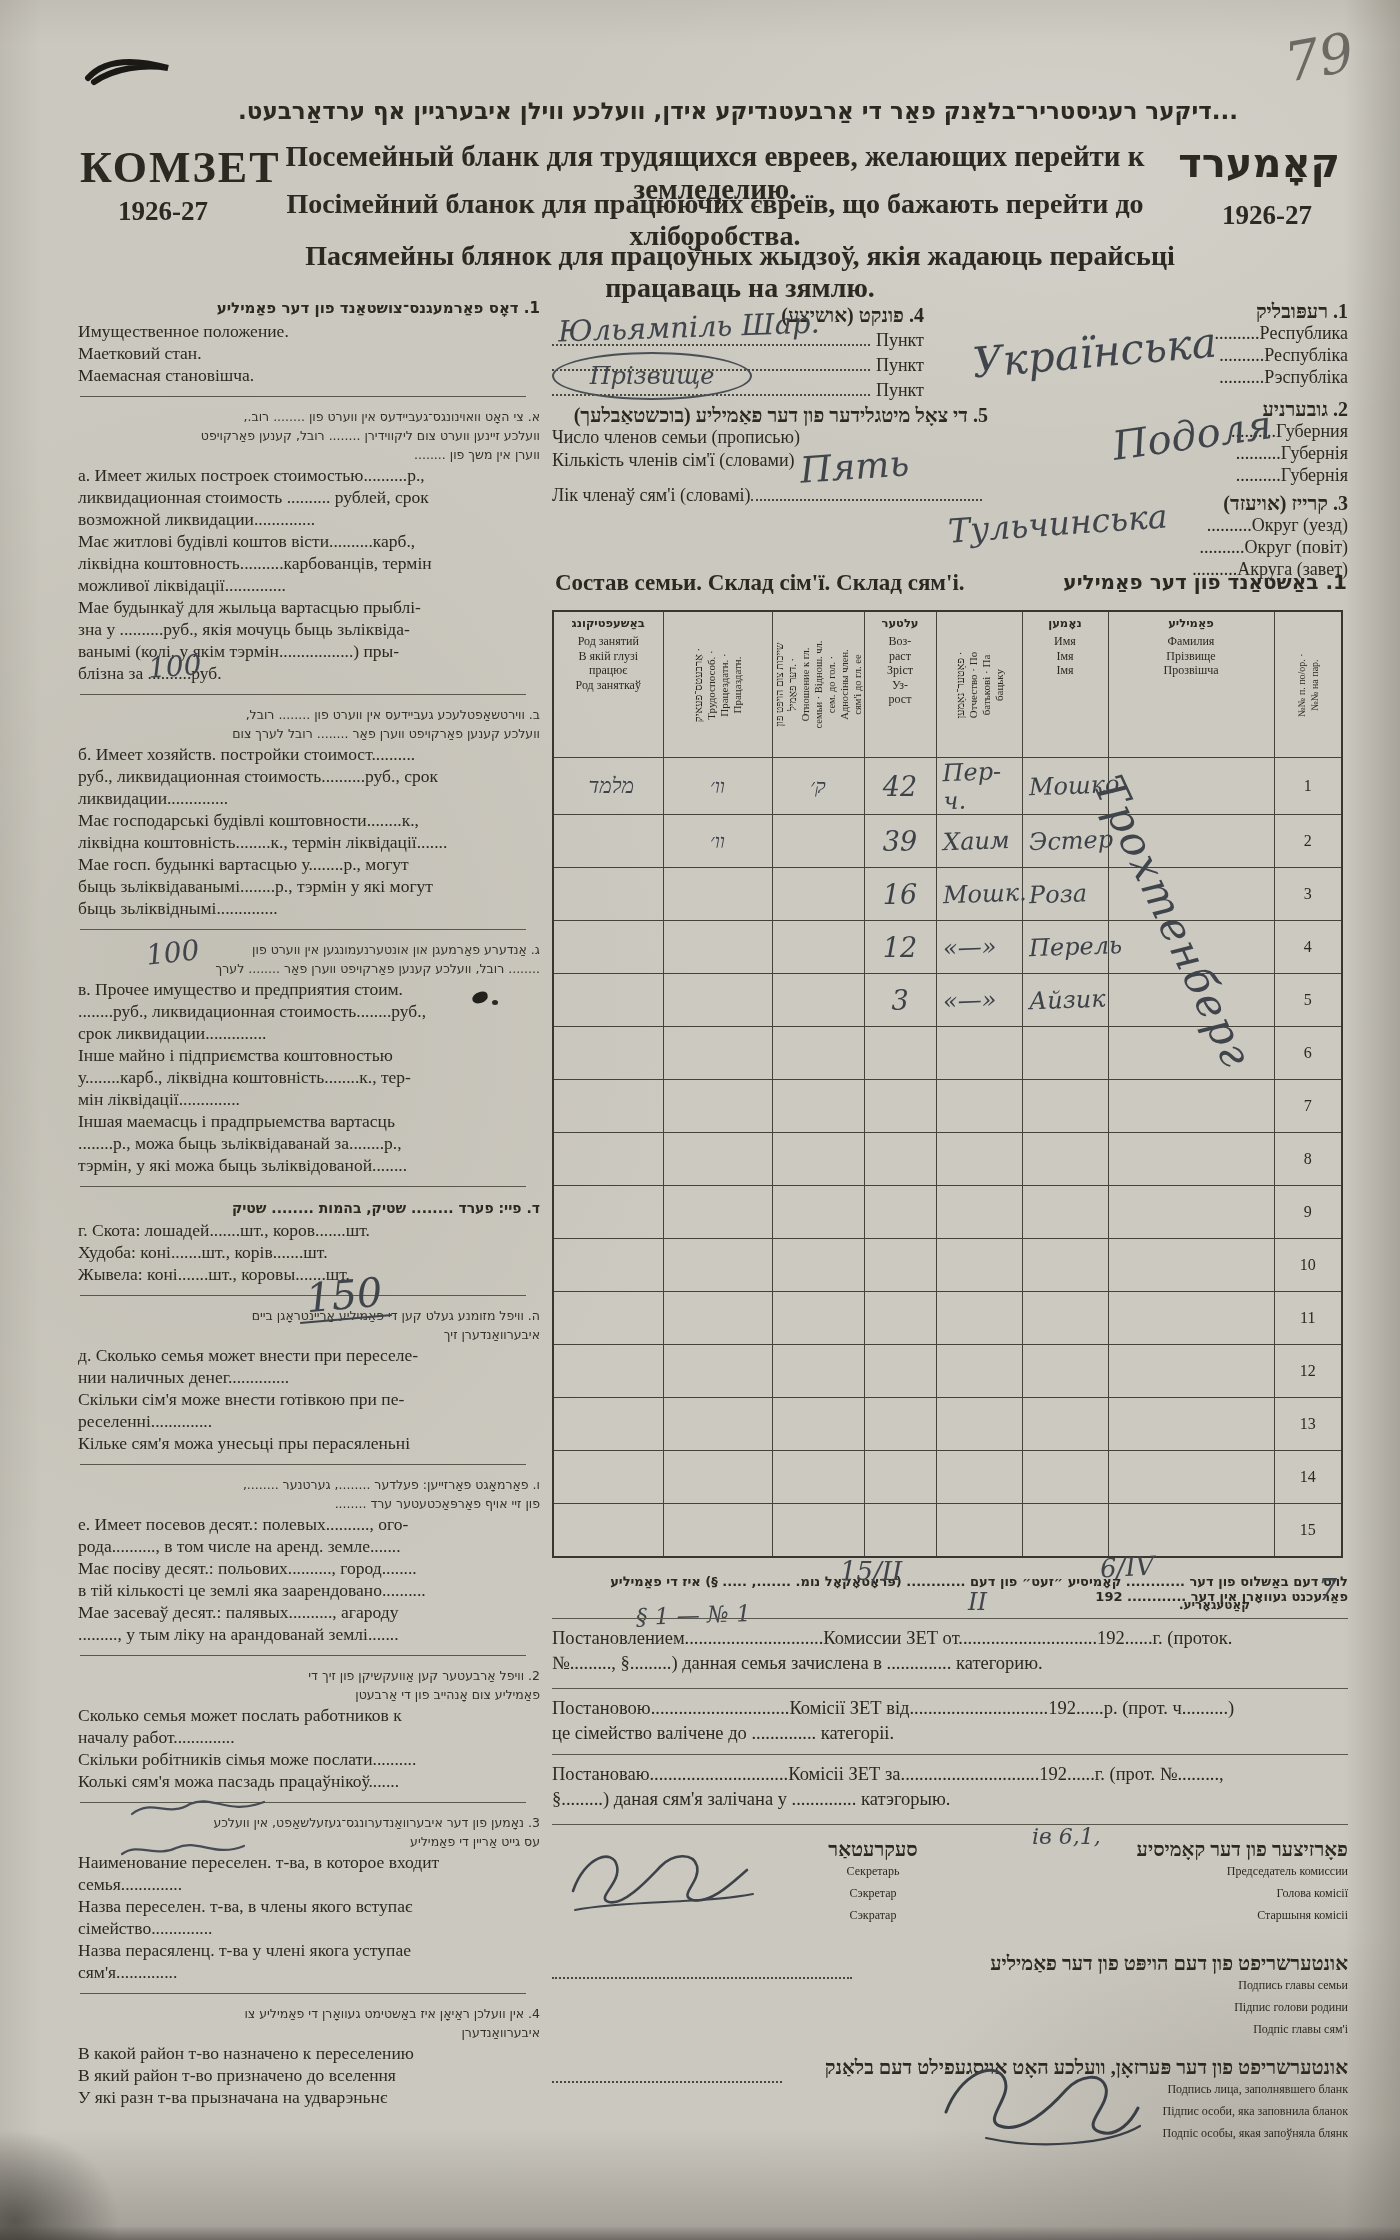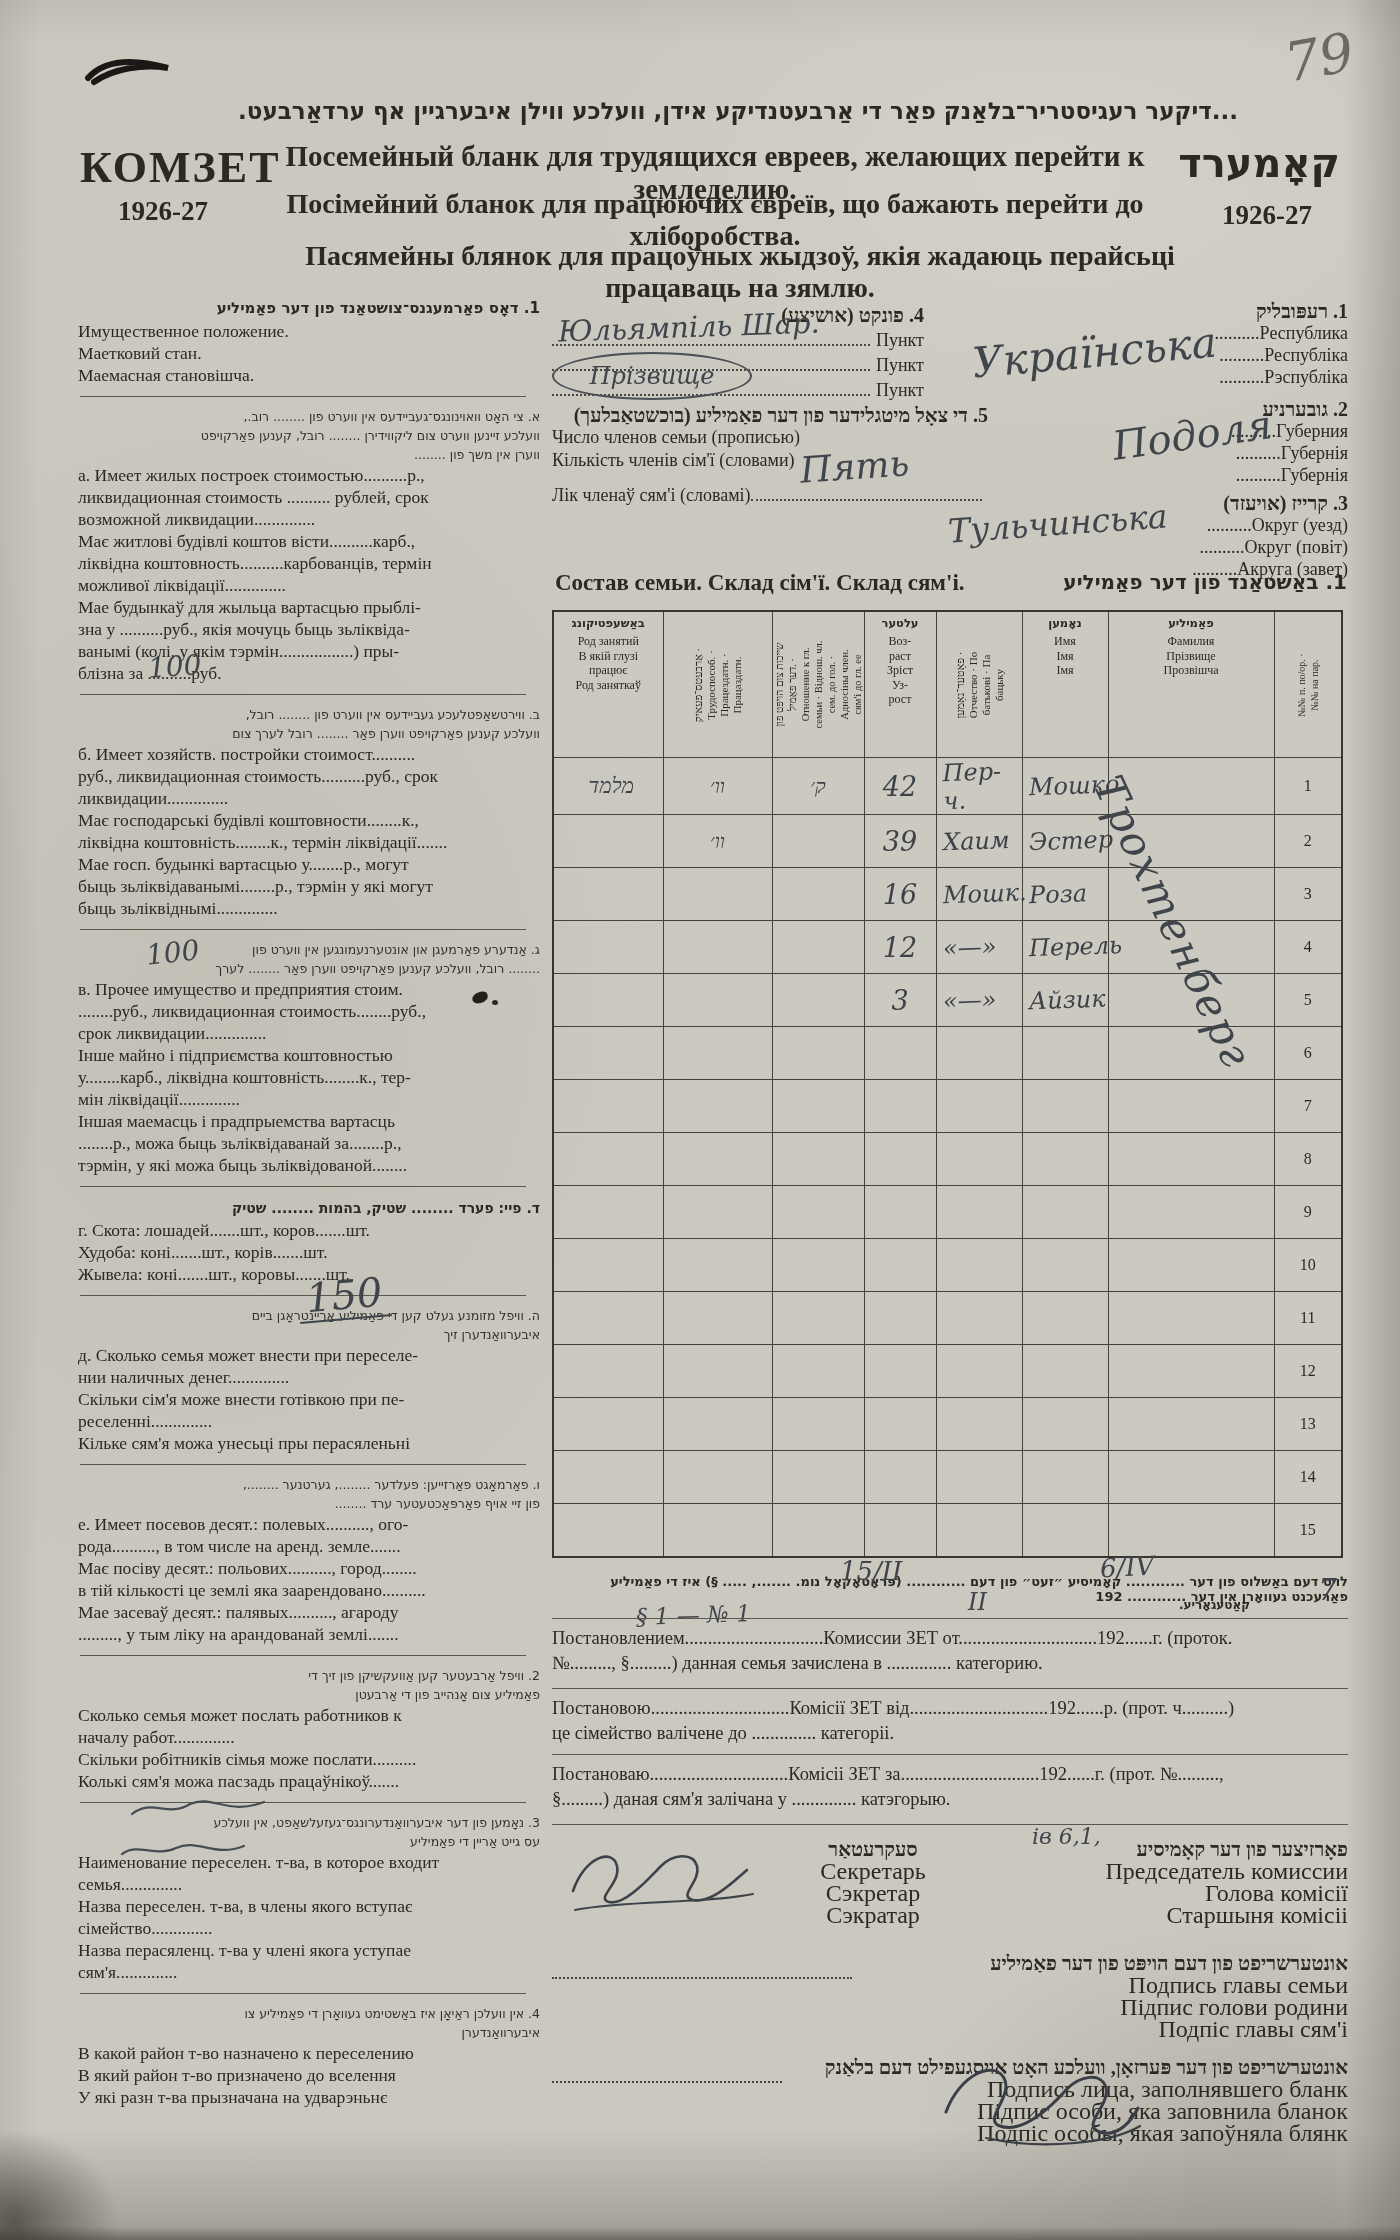--- a/index.html
+++ b/index.html
@@ -71,21 +71,21 @@
   .surname-hw{left:1128px;top:768px;transform:rotate(65deg);transform-origin:0 0;font-size:42px;letter-spacing:2px;white-space:nowrap;}
   
   .res-yi{left:552px;top:1574px;width:796px;font-size:13px;font-weight:bold;text-align:right;}
   .res-yi2{right:150px;top:1598px;font-size:12px;font-weight:bold;}
   .res-p{left:552px;width:796px;font-size:18.5px;line-height:25px;white-space:pre-line;border-top:1.2px solid #5a574c;padding-top:7px;}
   .p1{top:1618px;} .p2{top:1688px;} .p3{top:1754px;}
   .endline{left:552px;top:1824px;width:796px;border-top:1.2px solid #5a574c;height:0;}
   
   .sig-sec{left:788px;top:1838px;width:170px;text-align:center;}
   .sig-chair{right:52px;top:1838px;width:330px;text-align:right;}
-  .sig-lines{font-size:24px;line-height:22px;white-space:pre-line;}
+  .sig-lines{font-size:12px;line-height:22px;white-space:pre-line;}
   .sign-block{right:52px;text-align:right;}
   .head-block{top:1952px;width:560px;}
   .filler-block{top:2056px;width:640px;}
   .sig-leader{border-bottom:2px dotted #4a473e;height:1px;}
   .hl1{left:552px;top:1976px;width:300px;}
   .hl2{left:552px;top:2080px;width:230px;}
   
   .blot{left:472px;top:992px;width:16px;height:11px;background:#21201b;border-radius:60% 40% 55% 45%;transform:rotate(-15deg);}
   .blot2{left:492px;top:1000px;width:6px;height:5px;background:#2a2822;border-radius:50%;}
   .corner-stain{left:-30px;bottom:-20px;width:150px;height:130px;background:radial-gradient(ellipse at 30% 70%, rgba(30,28,24,.55), transparent 70%);}

